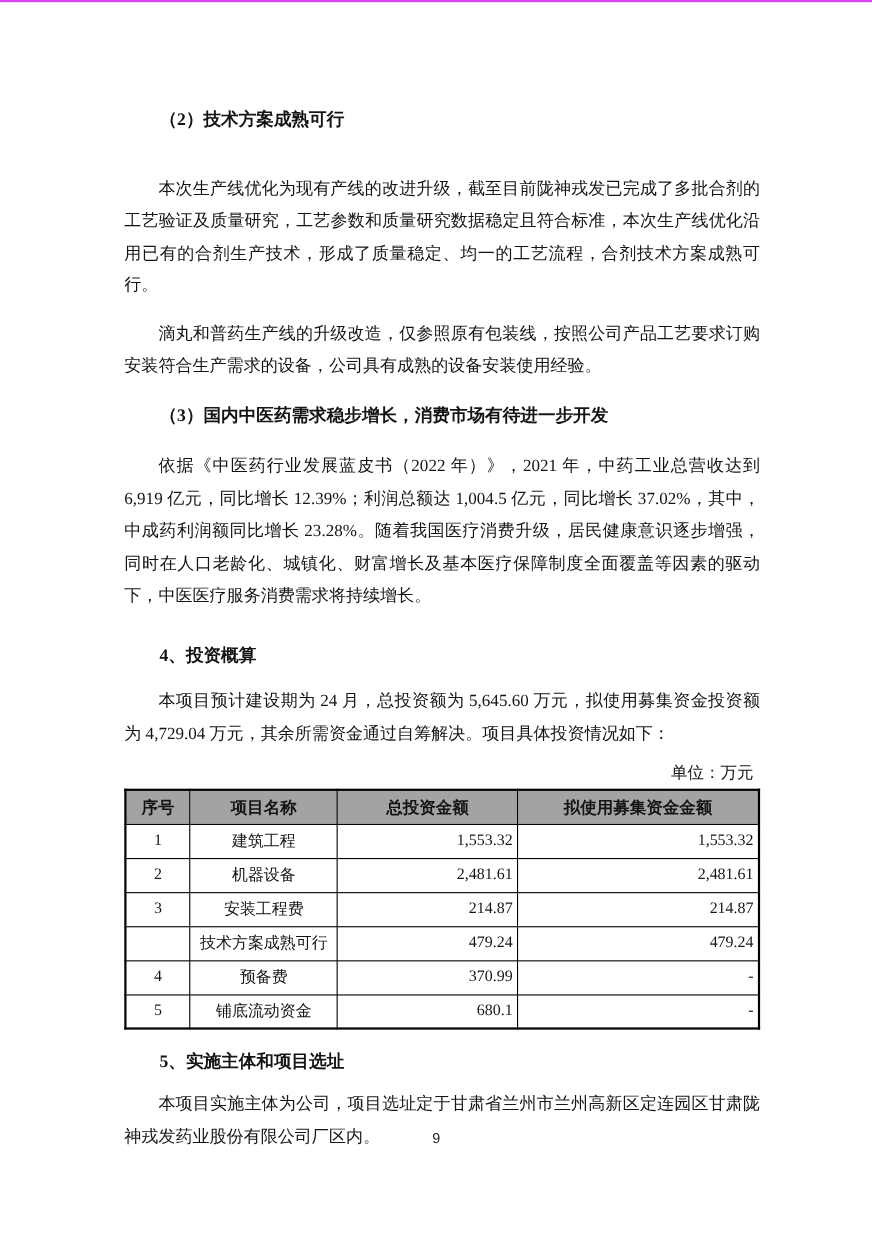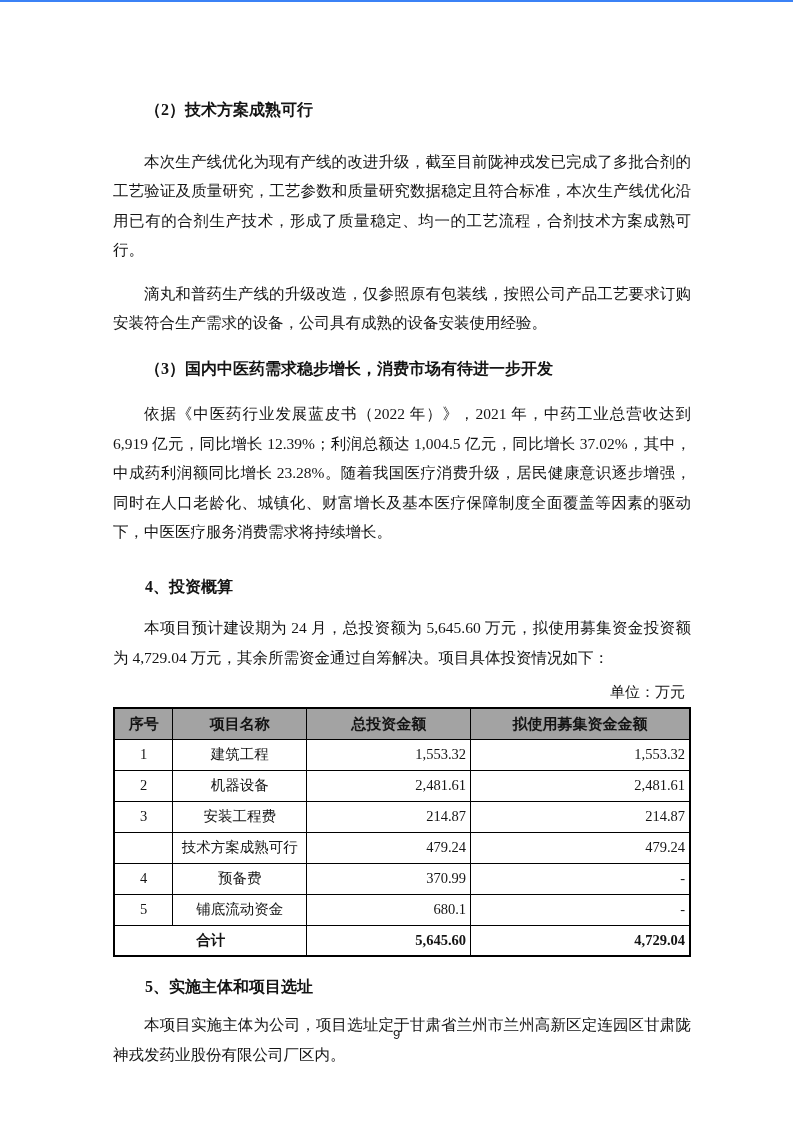--- a/index.html
+++ b/index.html
@@ -7,41 +7,41 @@
   body {
     width: 793px; height: 1122px;
     font-family: "Liberation Serif", "DejaVu Serif", serif;
     color: #141414;
     overflow: hidden;
   }
   .page {
     position: relative;
     width: 793px; height: 1122px;
     background: #ffffff;
-    border-top: 2px solid #3b82f6;
+    border-top: 2px solid #d946ef;
   }
   .content {
     padding: 95px 102px 0 113px; 
   }
   .heading {
     font-size: 16px;
     line-height: 25px;
     font-weight: bold;
     text-indent: 2em;
     white-space: nowrap;
   }
   .para {
     font-size: 15.5px;
     line-height: 29.4px;
     text-align: justify;
     text-justify: inter-character;
     text-indent: 2em;
   }
   .h-tech      { margin-top: 0; }
-  .p-tech1     { margin-top: 25px; }
+  .p-tech1     { margin-top: 35px; }
   .p-tech2     { margin-top: 14px; }
   .h-demand    { margin-top: 19px; }
   .p-market    { margin-top: 18px; }
   .h-invest    { margin-top: 28px; }
   .p-invest    { margin-top: 14px; }
   .unit-label {
     margin-top: 11px;
     height: 20px;
     font-size: 15px;
     text-align: right;
@@ -146,25 +146,20 @@
           <td class="c-name">预备费</td>
           <td class="c-num">370.99</td>
           <td class="c-num">-</td>
         </tr>
         <tr>
           <td class="c-seq">5</td>
           <td class="c-name">铺底流动资金</td>
           <td class="c-num">680.1</td>
           <td class="c-num">-</td>
         </tr>
-        <tr class="total-row">
-          <td class="c-label" colspan="2">合计</td>
-          <td class="c-num">5,645.60</td>
-          <td class="c-num">4,729.04</td>
-        </tr>
       </tbody>
     </table>
 
     <h3 class="heading h-site">5、实施主体和项目选址</h3>
     <p class="para p-site">本项目实施主体为公司，项目选址定于甘肃省兰州市兰州高新区定连园区甘肃陇神戎发药业股份有限公司厂区内。</p>
 
   </div>
 
   <div class="page-number">9</div>
 </div>

